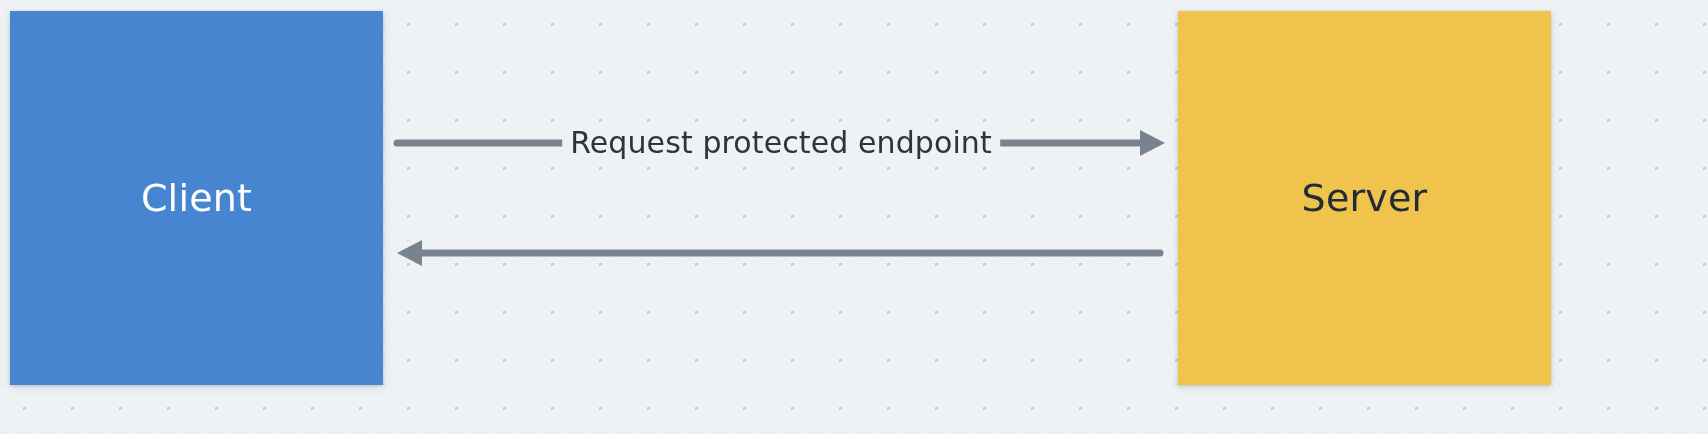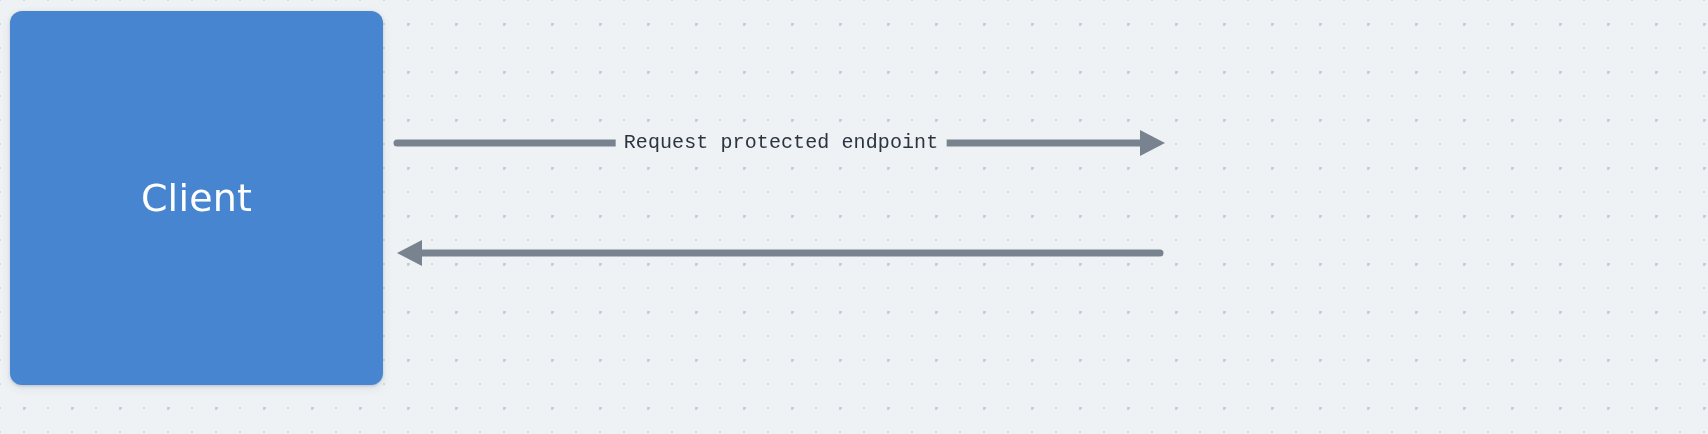--- a/index.html
+++ b/index.html
@@ -21,21 +21,21 @@
       radial-gradient(circle at 1px 1px, #c5cfdb 1.6px, rgba(0,0,0,0) 1.9px),
       radial-gradient(circle at 1px 1px, #d2dae4 1.05px, rgba(0,0,0,0) 1.35px);
     background-size: 48px 48px, 24px 24px;
     background-position: 23px 23px, 23px 23px;
   }
 
   
   .node {
     position: absolute;
     box-sizing: border-box;
-    border-radius: 12px;
+    border-radius: 0;
     display: flex;
     align-items: center;
     justify-content: center;
     box-shadow: 0 1px 3px rgba(60, 72, 88, 0.22),
                 0 3px 10px rgba(60, 72, 88, 0.10);
     user-select: none;
   }
 
   .node-label {
     font-size: 38px;
@@ -82,27 +82,26 @@
 
   .edge-head {
     fill: #78838f;
   }
 
   .edge-label {
     position: absolute;
     transform: translate(-50%, -50%);
     white-space: nowrap;
     color: #2b3440;
-    font-size: 20px;
+    font-size: 30px;
     line-height: 1;
     letter-spacing: 0.1px;
     background: #eef2f5;
     padding: 3px 8px;
     user-select: none;
-    font-family: Liberation Mono, monospace;
   }
 </style>
 </head>
 <body>
 
 <div id="canvas">
 
   <svg class="edge" id="edge-request-svg" viewBox="0 0 1708 434" width="1708" height="434" aria-hidden="true">
     <line class="edge-line" x1="397" y1="143" x2="1148" y2="143"></line>
     <polygon class="edge-head" points="1165,143 1140,130 1140,156"></polygon>
@@ -111,14 +110,17 @@
 
   <svg class="edge" id="edge-response-svg" viewBox="0 0 1708 434" width="1708" height="434" aria-hidden="true">
     <line class="edge-line" x1="1160" y1="253" x2="414" y2="253"></line>
     <polygon class="edge-head" points="397,253 422,240 422,266"></polygon>
   </svg>
 
   <div class="node" id="node-client">
     <span class="node-label">Client</span>
   </div>
 
+  <div class="node" id="node-server">
+    <span class="node-label">Server</span>
+  </div>
 
 </div>
 
 </body></html>

